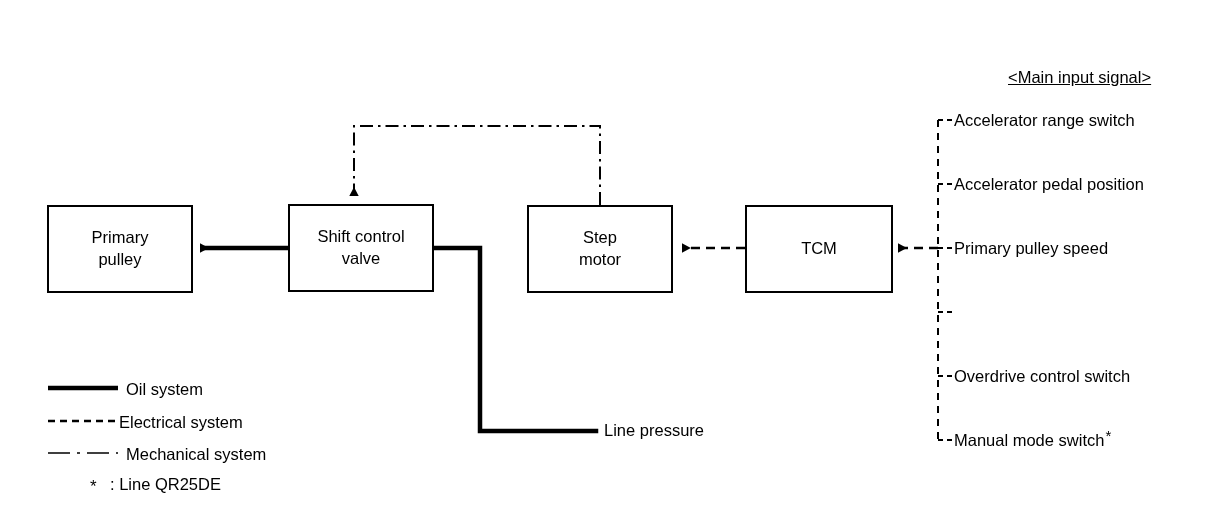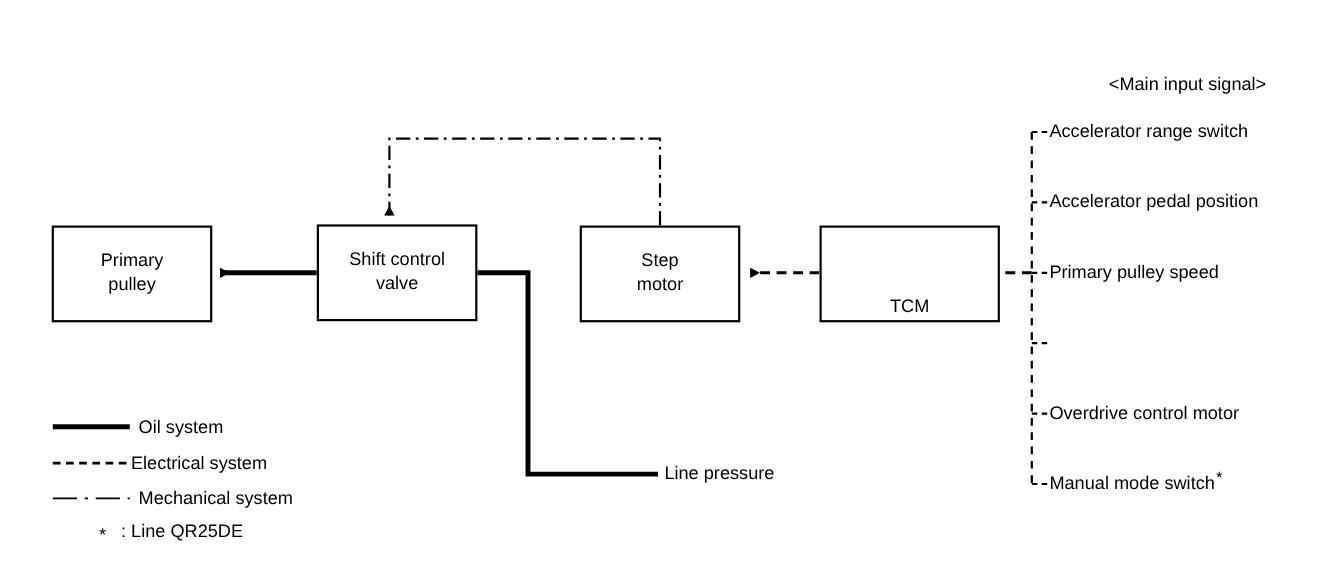--- a/index.html
+++ b/index.html
@@ -137,41 +137,41 @@
     </div>
   </div>
 
   <div class="node-box" style="left:527px; top:205px; width:146px; height:88px;">
     <div>
       <div>Step</div>
       <div>motor</div>
     </div>
   </div>
 
-  <div class="node-box" style="left:745px; top:205px; width:164px; height:88px;align-items:flex-end;">
+  <div class="node-box" style="left:745px; top:205px; width:148px; height:88px;">
     <div>
       <div>TCM</div>
     </div>
   </div>
 
   <div class="lbl" style="left:604px; top:421px;">Line pressure</div>
 
-  <div class="lbl-hdr" style="left:1008px; top:68px;">&lt;Main input signal&gt;</div>
+  <div class="lbl-hdr" style="left:1008px; top:68px;text-decoration:underline;">&lt;Main input signal&gt;</div>
 
   <div class="sig-row" style="left:954px; top:120px;">
     <span>Accelerator range switch</span>
   </div>
   <div class="sig-row" style="left:954px; top:184px;">
     <span>Accelerator pedal position</span>
   </div>
   <div class="sig-row" style="left:954px; top:248px;">
     <span>Primary pulley speed</span>
   </div>
   <div class="sig-row" style="left:954px; top:376px;">
-    <span>Overdrive control motor</span>
+    <span>Overdrive control switch</span>
   </div>
   <div class="sig-row" style="left:954px; top:440px;">
     <span>Manual mode switch</span><span class="star-sup">*</span>
   </div>
 
   <div class="legend-text" style="left:126px; top:389px;">Oil system</div>
   <div class="legend-text" style="left:119px; top:422px;">Electrical system</div>
   <div class="legend-text" style="left:126px; top:454px;text-align:center;">Mechanical system</div>
 
   <div class="legend-star" style="left:90px; top:487px;">*</div>

